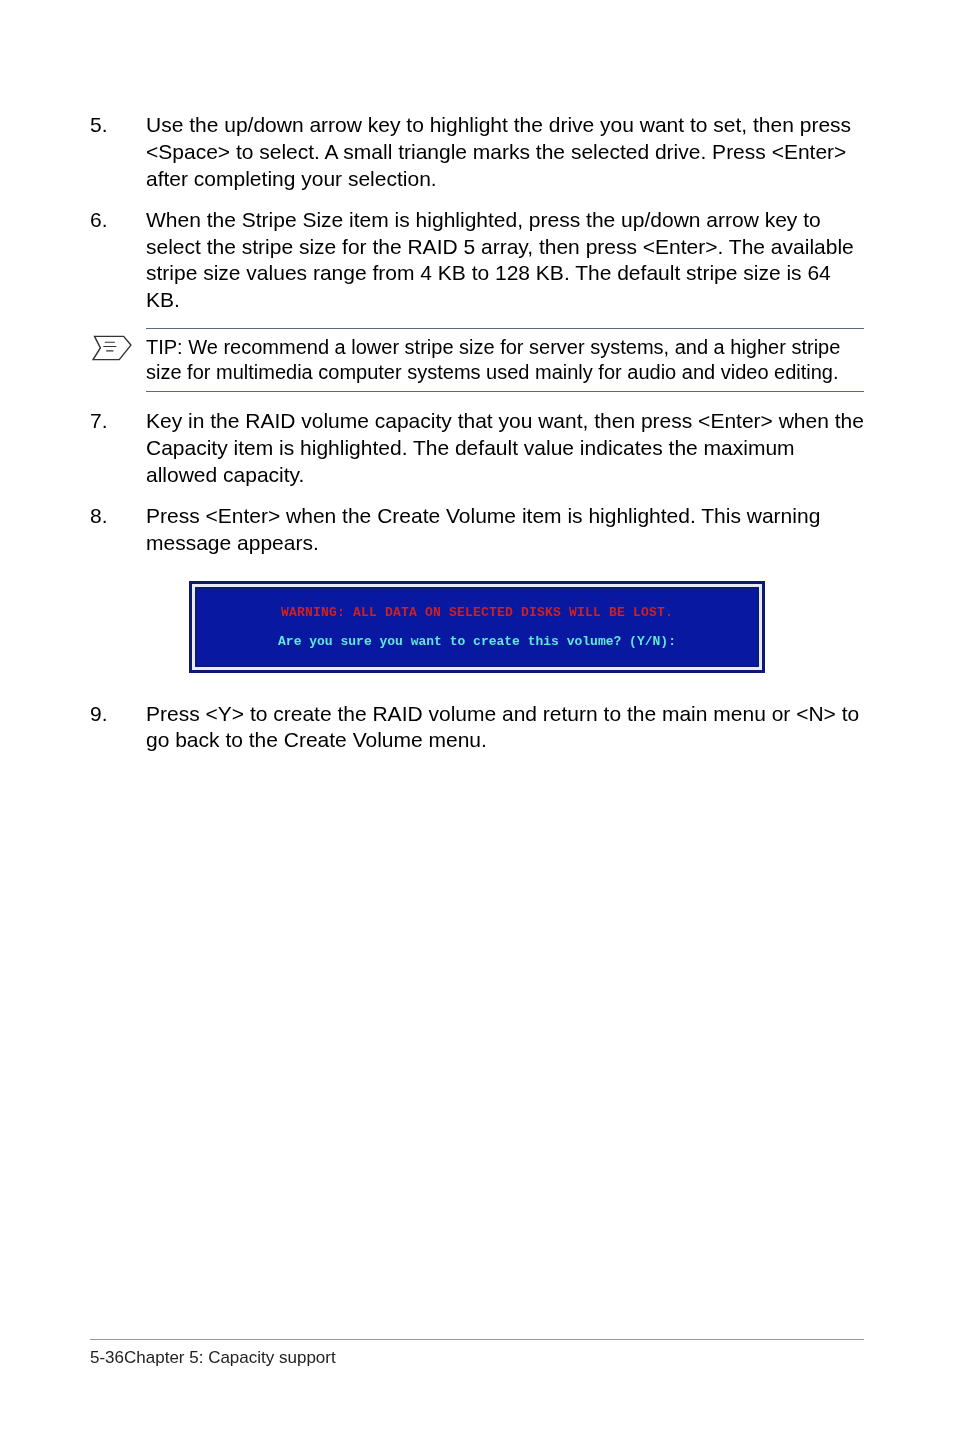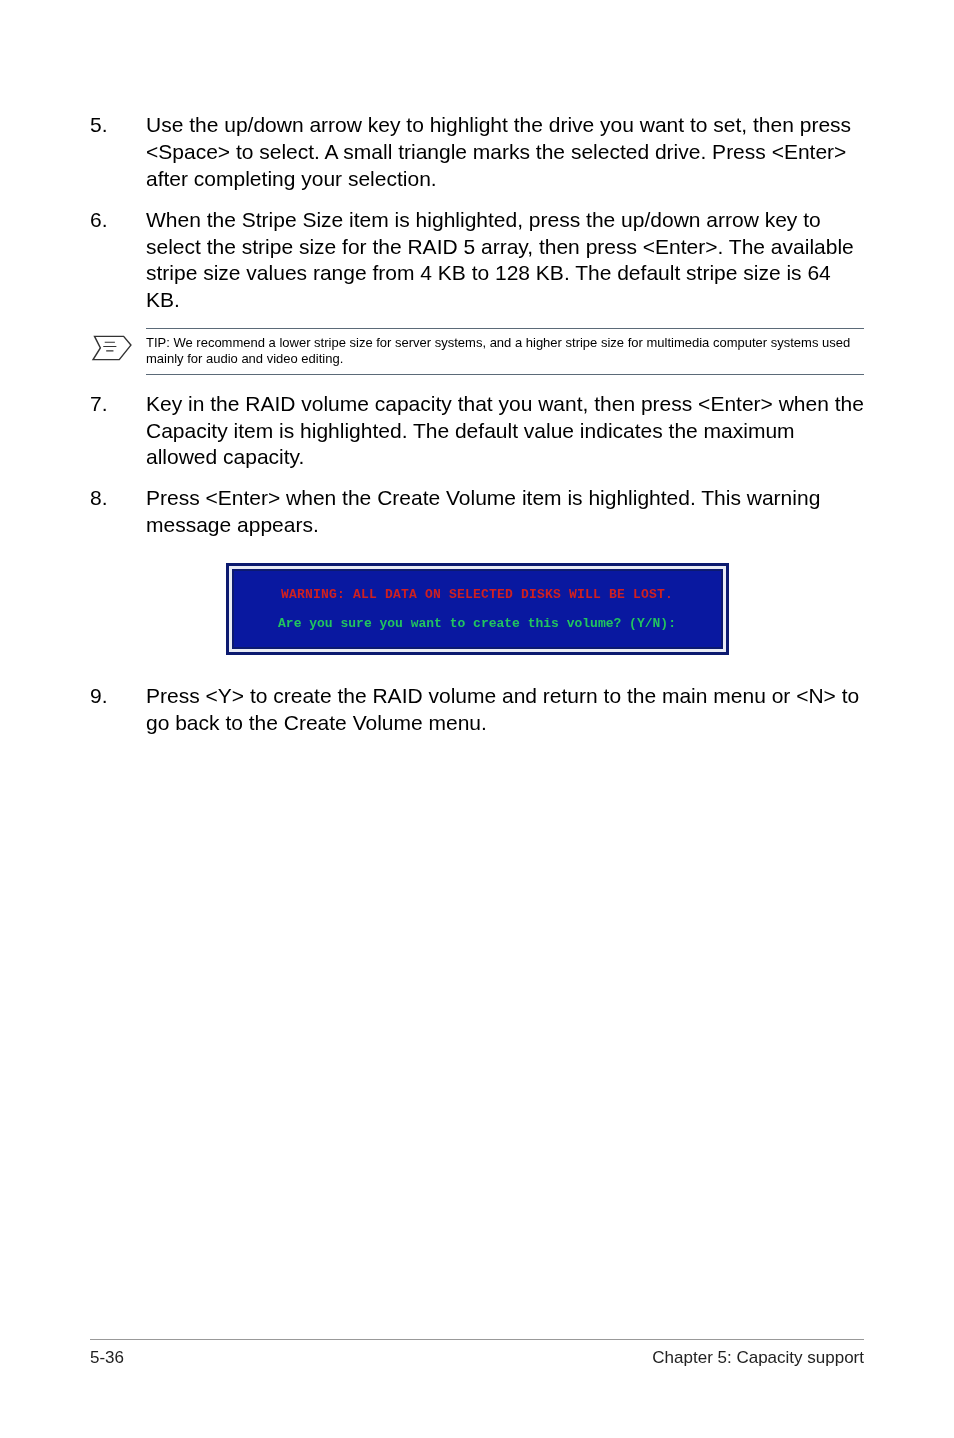--- a/index.html
+++ b/index.html
@@ -5,27 +5,27 @@
   * { box-sizing: border-box; margin: 0; padding: 0; }
   html, body { width: 954px; height: 1438px; background: #ffffff; font-family: Arial, Helvetica, sans-serif; color: #000; }
   .page { width: 954px; height: 1438px; padding: 112px 90px 60px 90px; position: relative; }
   .content { width: 100%; }
   .list-item { display: flex; margin-bottom: 14px; font-size: 21px; line-height: 1.28; }
   .list-num { width: 56px; flex-shrink: 0; }
   .list-body { flex: 1; }
   .tip-row { display: flex; align-items: flex-start; margin: 6px 0 16px 0; }
   .tip-icon { width: 56px; flex-shrink: 0; padding-top: 4px; }
   .tip-icon svg { width: 44px; height: 32px; }
-  .tip-box { flex: 1; border-top: 1px solid #5b6a78; border-bottom: 1px solid #5b6a78; padding: 6px 0 6px 0; font-size: 13px; line-height: 1.25; }
+  .tip-box { flex: 1; border-top: 1px solid #5b6a78; border-bottom: 1px solid #5b6a78; padding: 6px 0 6px 0; font-size: 20px; line-height: 1.25; }
   .terminal-wrap { display: flex; justify-content: center; margin: 24px 0 28px 0; }
-  .terminal-outer { width: 503px; border: 3px solid #0c1a6f; padding: 3px; background: #e8ebf5; }
+  .terminal-outer { width: 576px; border: 3px solid #0c1a6f; padding: 3px; background: #e8ebf5; }
   .terminal-inner { border: 2px solid #0c1a6f; background: #0918a0; padding: 16px 10px 16px 10px; font-family: "Courier New", monospace; font-size: 13px; text-align: center; }
   .term-warn { color: #d02020; letter-spacing: 0.2px; margin-bottom: 14px; font-weight: bold; }
-  .term-prompt { color: #22c55e; font-weight: bold; }
-  .footer { position: absolute; left: 90px; right: 90px; bottom: 70px; border-top: 1px solid #999; padding-top: 8px; display: flex; justify-content: space-between; font-size: 17px; color: #222; }
+  .term-prompt { color: #5eead4; font-weight: bold; }
+  .footer { position: absolute; left: 90px; right: 90px; bottom: 70px; border-top: 1px solid #999; padding-top: 8px; display: flex; font-size: 17px; color: #222; }
 </style>
 </head>
 <body>
 
 <div class="page">
   <div class="content">
 
     <div class="list-item">
       <div class="list-num">5.</div>
       <div class="list-body">Use the up/down arrow key to highlight the drive you want to set, then press &lt;Space&gt; to select.  A small triangle marks the selected drive. Press &lt;Enter&gt; after completing your selection.</div>

